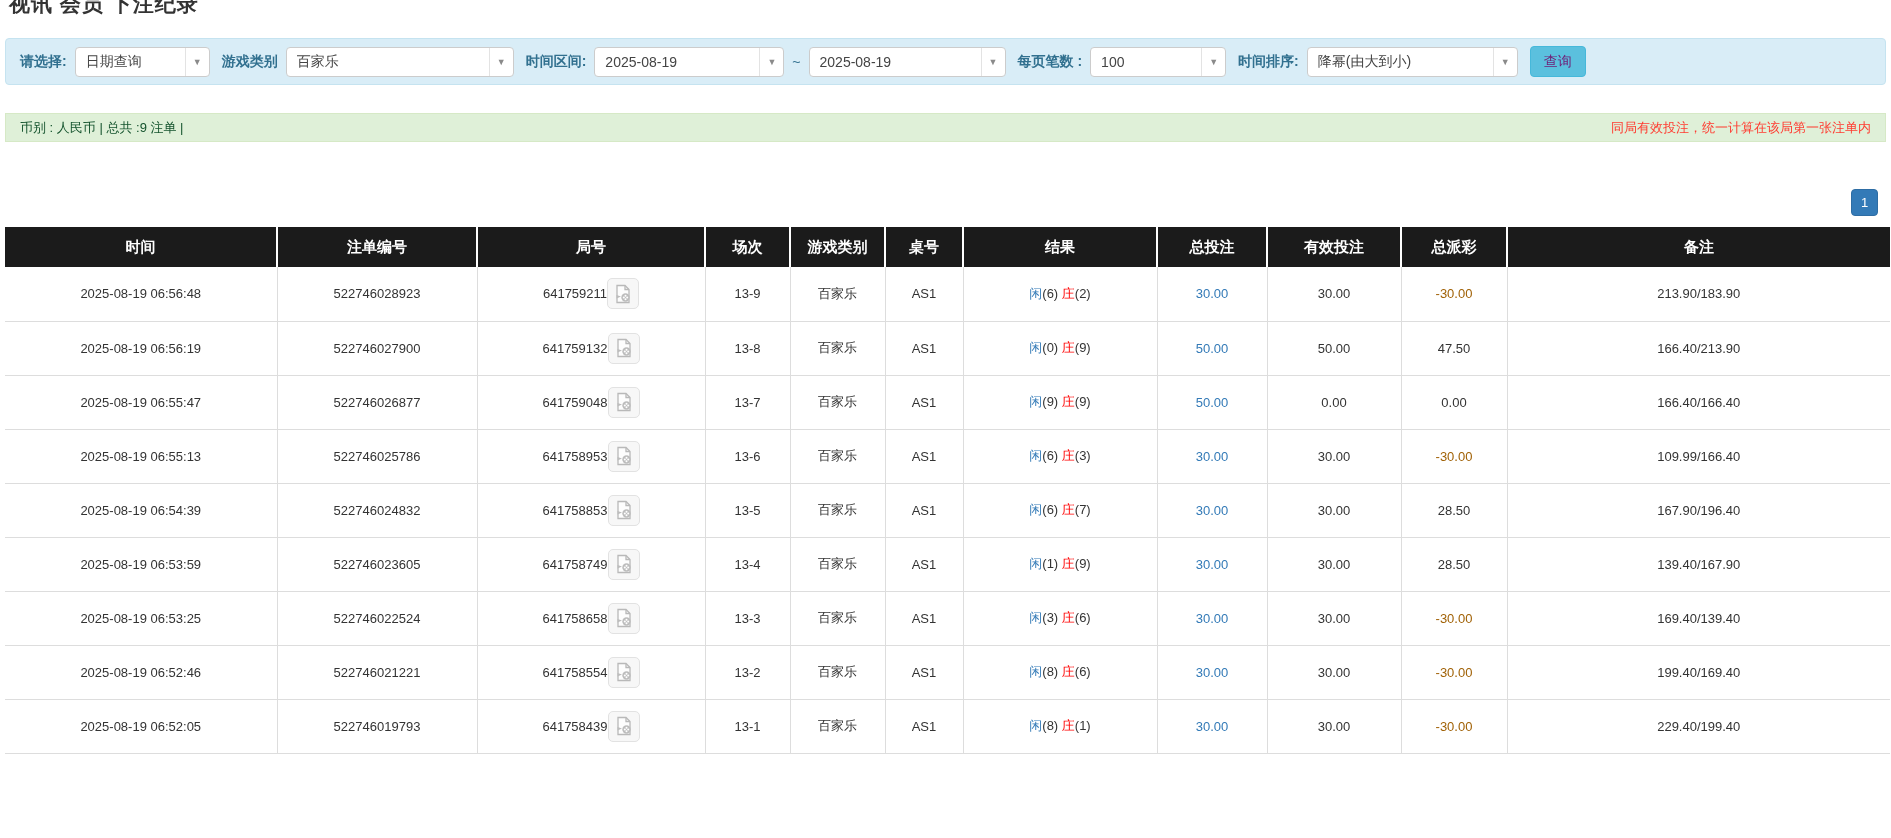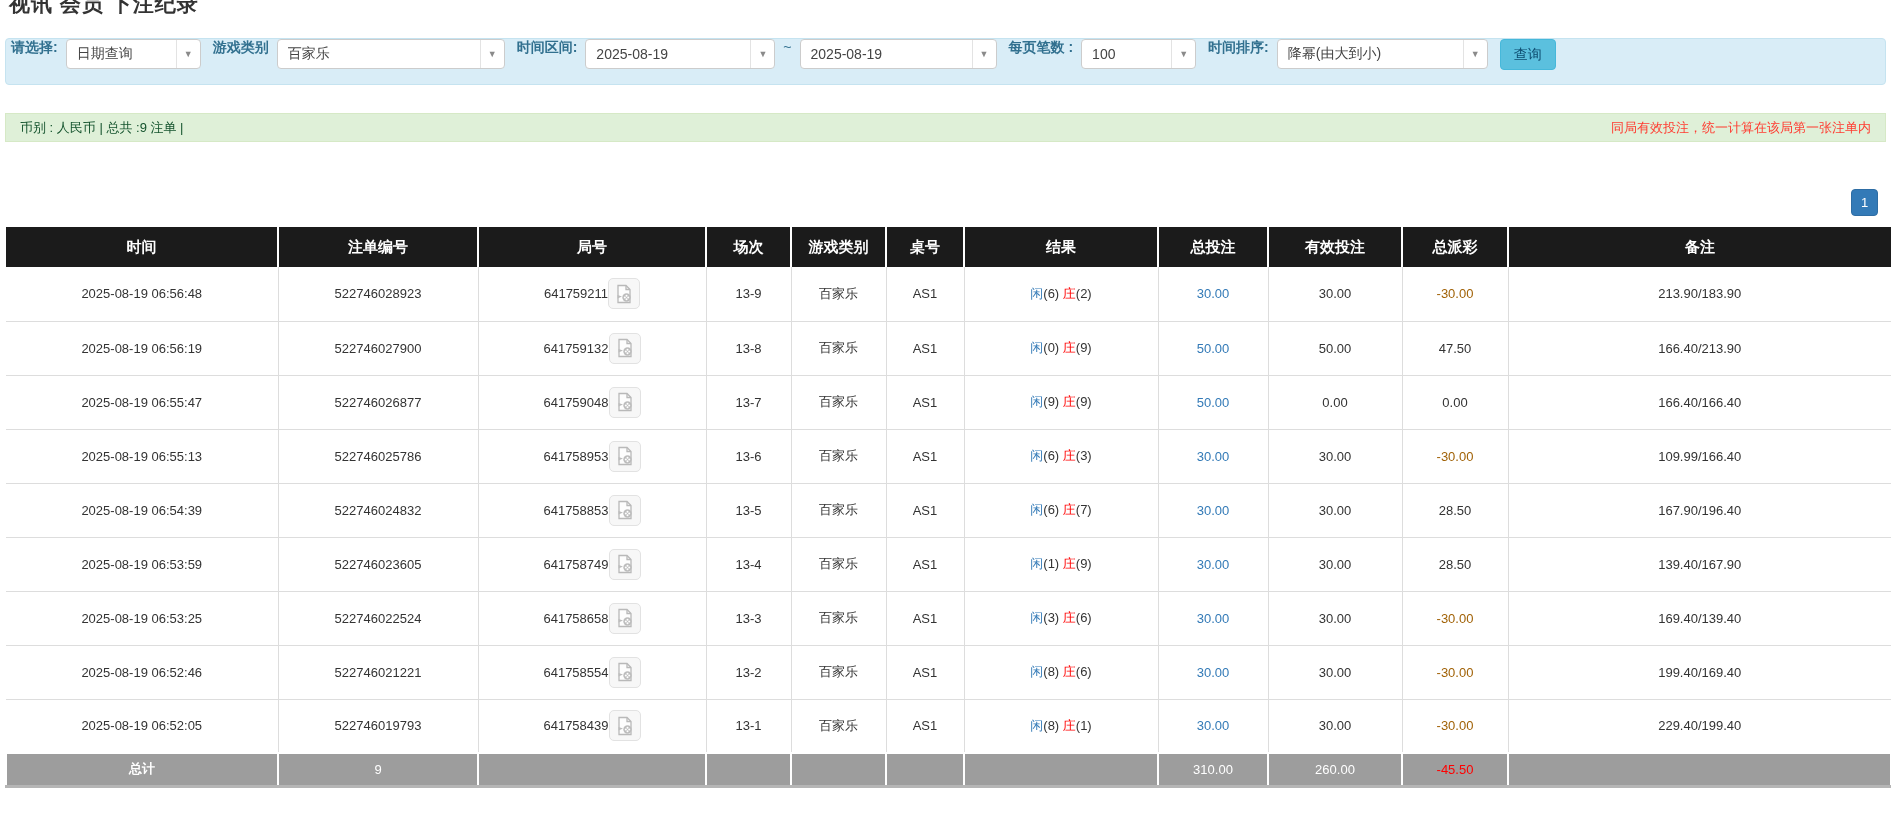--- a/index.html
+++ b/index.html
@@ -6,34 +6,34 @@
   html, body { width: 1891px; height: 838px; overflow: hidden; background: #fff;
     font-family: "Liberation Sans", "DejaVu Sans", sans-serif; }
   .page { width: 1891px; height: 838px; overflow: hidden; padding: 0 5px; }
 
   
   .page-title { font-size: 21px; font-weight: bold; color: #333;
     margin: -10px 0 0 4px; letter-spacing: 1px; }
 
   
   .filter-bar { margin-top: 20px; background: #d9edf7; border: 1px solid #c5e3f0;
-    border-radius: 4px; height: 47px; display: flex; 
-    padding: 0 1px; gap: 8px; white-space: nowrap; }
+    border-radius: 4px; height: 47px; display: flex; align-items: center;
+    padding: 0 10px; gap: 8px; white-space: nowrap; }
   .flabel { color: #31708f; font-weight: bold; font-size: 14px; margin-left: 4px; }
   .select { background: #ffffff; border: 1px solid #ccc; border-radius: 4px;
     height: 30px; display: inline-flex; align-items: center; cursor: pointer;
     font-size: 14px; color: #444; overflow: hidden; }
   .sel-text { padding: 0 10px; flex: 1; }
   .sel-arrow { border-left: 1px solid #e3e3e3; height: 100%; width: 24px;
     display: inline-flex; align-items: center; justify-content: center;
     color: #8a8a8a; font-size: 9px; }
   .w135 { width: 135px; } .w228 { width: 228px; } .w190 { width: 190px; }
-  .w197 { width: 197px; } .w129 { width: 115px; } .w211 { width: 211px; }
+  .w197 { width: 197px; } .w129 { width: 136px; } .w211 { width: 211px; }
   .tilde { color: #31708f; font-size: 14px; }
-  .btn-query { background: #5bc0de; border: 1px solid #46b8da; color: #0c4a6e;
+  .btn-query { background: #5bc0de; border: 1px solid #46b8da; color: #701a75;
     border-radius: 4px; height: 31px; padding: 0 13px; font-size: 14px;
     cursor: pointer; margin-left: 4px; }
 
   
   .summary-bar { margin-top: 28px; background: #dff0d8; border: 1px solid #d6e9c6;
     height: 29px; display: flex; align-items: center; justify-content: space-between;
     padding: 0 14px; font-size: 13px; }
   .summary-left { color: #14532d; }
   .summary-right { color: #ff3b30; }
 
@@ -430,29 +430,16 @@
       <span class="res-p">闲</span><span>(8)</span>
       <span class="res-b">庄</span><span>(1)</span>
     </td>
     <td class="link">30.00</td>
     <td>30.00</td>
     <td class="payout neg">-30.00</td>
     <td>229.40/199.40</td>
   </tr>
       </tbody>
     <tbody class="totals">
-      <tr>
-        <td class="tlabel">总计</td>
-        <td>9</td>
-        <td></td>
-        <td></td>
-        <td></td>
-        <td></td>
-        <td></td>
-        <td>310.00</td>
-        <td>260.00</td>
-        <td class="neg">-45.50</td>
-        <td></td>
-      </tr>
     </tbody>
   </table>
 
 </div>
 
 </body></html>

